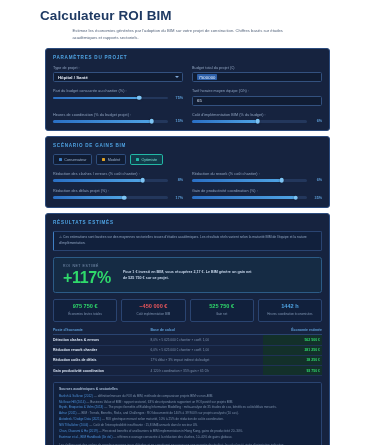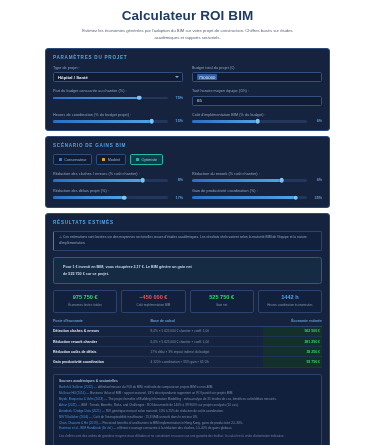--- a/index.html
+++ b/index.html
@@ -18,21 +18,21 @@
     width: 375px;
     height: 445px;
     background: #ffffff;
     box-sizing: border-box;
     padding: 0;
     position: relative;
     overflow: hidden;
   }
   .header {
     padding: 8px 40px 6px 40px;
-    text-align: center;
+    text-align: left;
   }
   .header h1 {
     margin: 0 0 5px 0;
     font-size: 13.5px;
     font-weight: bold;
     color: #1f3a63;
     letter-spacing: 0.1px;
   }
   .header p {
     margin: 0;
@@ -462,20 +462,24 @@
         </div>
       </div>
     </div>
 
     <div class="results-card">
       <div class="card-title">Résultats estimés</div>
 
       <div class="notice">⚠ Ces estimations sont basées sur des moyennes sectorielles issues d'études académiques. Les résultats réels varient selon la maturité BIM de l'équipe et la nature d'implémentation.</div>
 
       <div class="roi-band">
+        <div class="roi-left">
+          <div class="roi-kicker">ROI net estimé</div>
+          <div class="roi-value">+117%</div>
+        </div>
         <div class="roi-right">Pour 1 € investi en BIM, vous récupérez 2,17 €. Le BIM génère un gain net de 525 750 € sur ce projet.</div>
       </div>
 
       <div class="kpis">
         <div class="kpi">
           <div class="kpi-val c-green">975 750 €</div>
           <div class="kpi-lbl">Économies brutes totales</div>
         </div>
         <div class="kpi">
           <div class="kpi-val c-red">−450 000 €</div>

